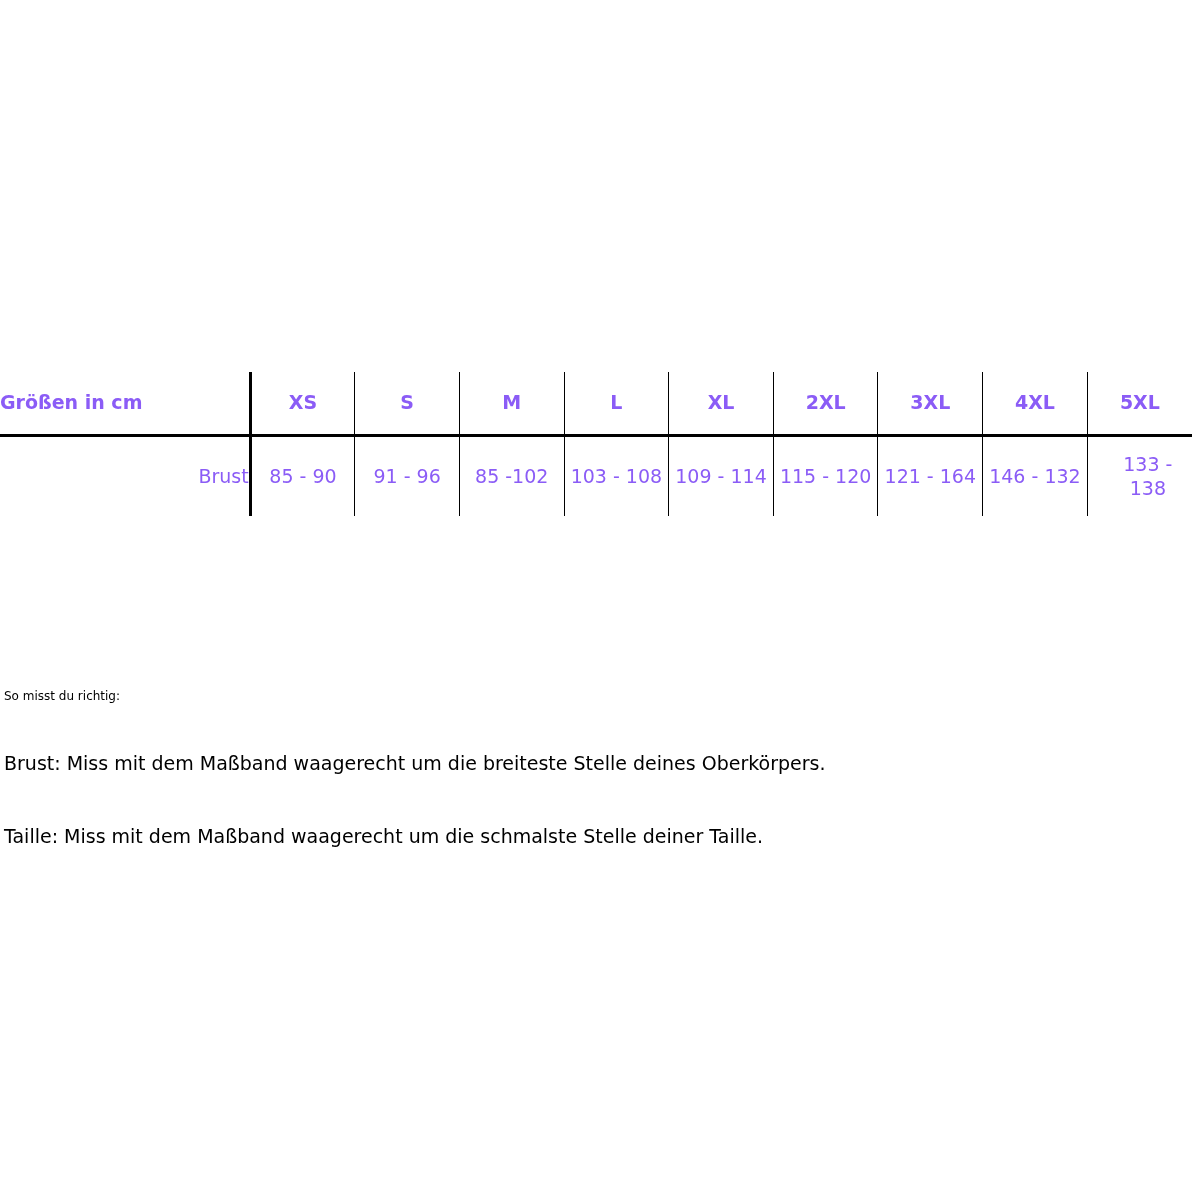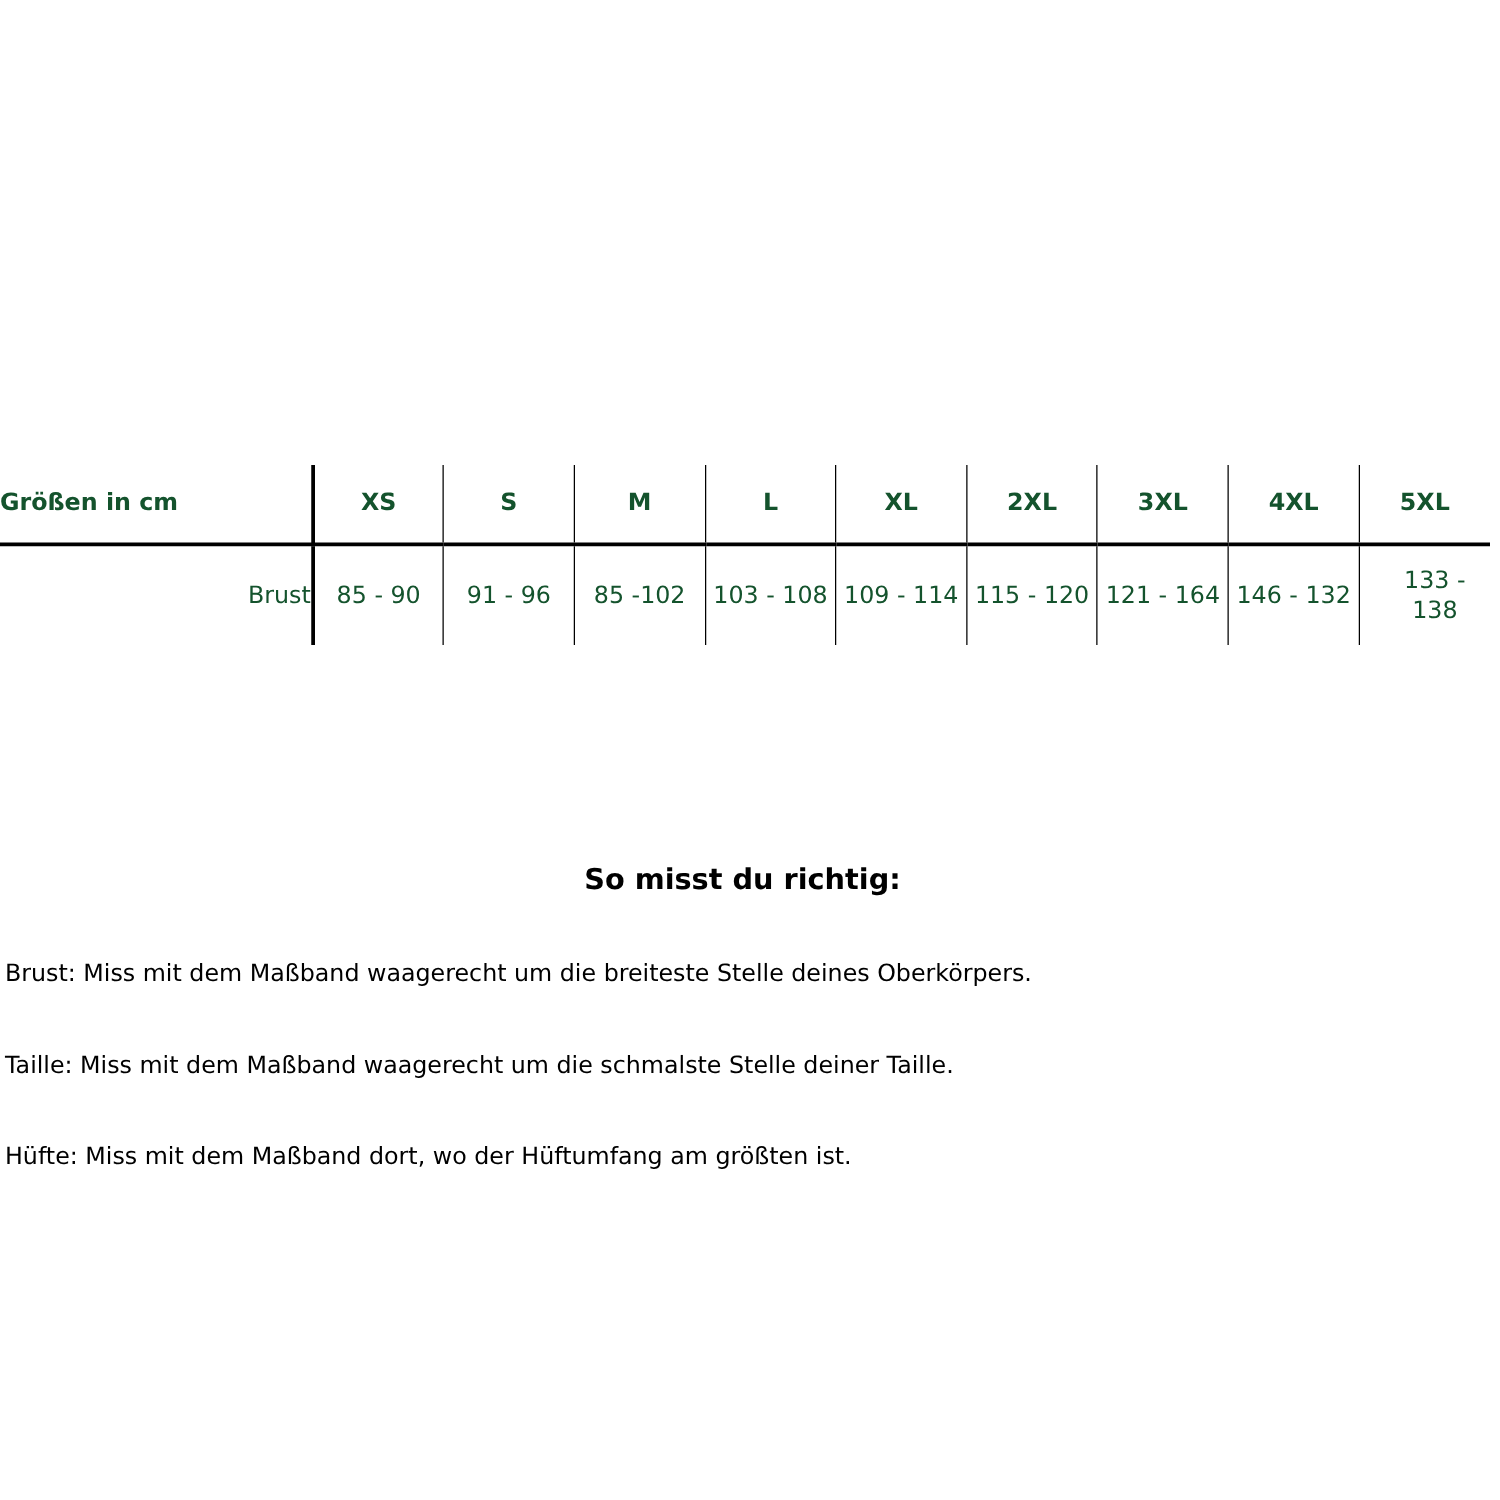--- a/index.html
+++ b/index.html
@@ -33,21 +33,21 @@
     width: 1192px;
     table-layout: fixed;
   }
   table.size-table col.label-col { width: 250px; }
   table.size-table col.size-col { width: 104.6px; }
 
   table.size-table th,
   table.size-table td {
     font-size: 19px;
     line-height: 1.25;
-    color: #14532d;
+    color: #8b5cf6;
     padding: 0;
     vertical-align: middle;
   }
 
   
   .hdr-label {
     text-align: left;
     font-weight: bold;
     font-size: 20px;
     height: 62px;
@@ -83,25 +83,24 @@
   tr.last-row .row-label,
   tr.last-row .cell { border-bottom: 3px solid #000; }
 
   .notes {
     position: absolute;
     left: 4px;
     top: 688px;
     width: 1180px;
   }
   .notes-title {
-    font-weight: bold;
-    font-size: 23px;
+    font-weight: normal;
+    font-size: 12px;
     line-height: 1.45;
     margin-bottom: 2px;
-    text-align: center;
   }
   .notes-line {
     font-size: 19px;
     line-height: 1.52;
     margin-top: 44px;
   }
 </style>
 </head>
 <body>
 
@@ -149,16 +148,15 @@
           <td class="cell last">133 - 138</td>
         </tr>
       </tbody>
     </table>
   </div>
 
   <div class="notes">
     <div class="notes-title">So misst du richtig:</div>
     <div class="notes-line">Brust: Miss mit dem Maßband waagerecht um die breiteste Stelle deines Oberkörpers.</div>
     <div class="notes-line">Taille: Miss mit dem Maßband waagerecht um die schmalste Stelle deiner Taille.</div>
-    <div class="notes-line">Hüfte: Miss mit dem Maßband dort, wo der Hüftumfang am größten ist.</div>
   </div>
 
 </div>
 
 </body></html>

